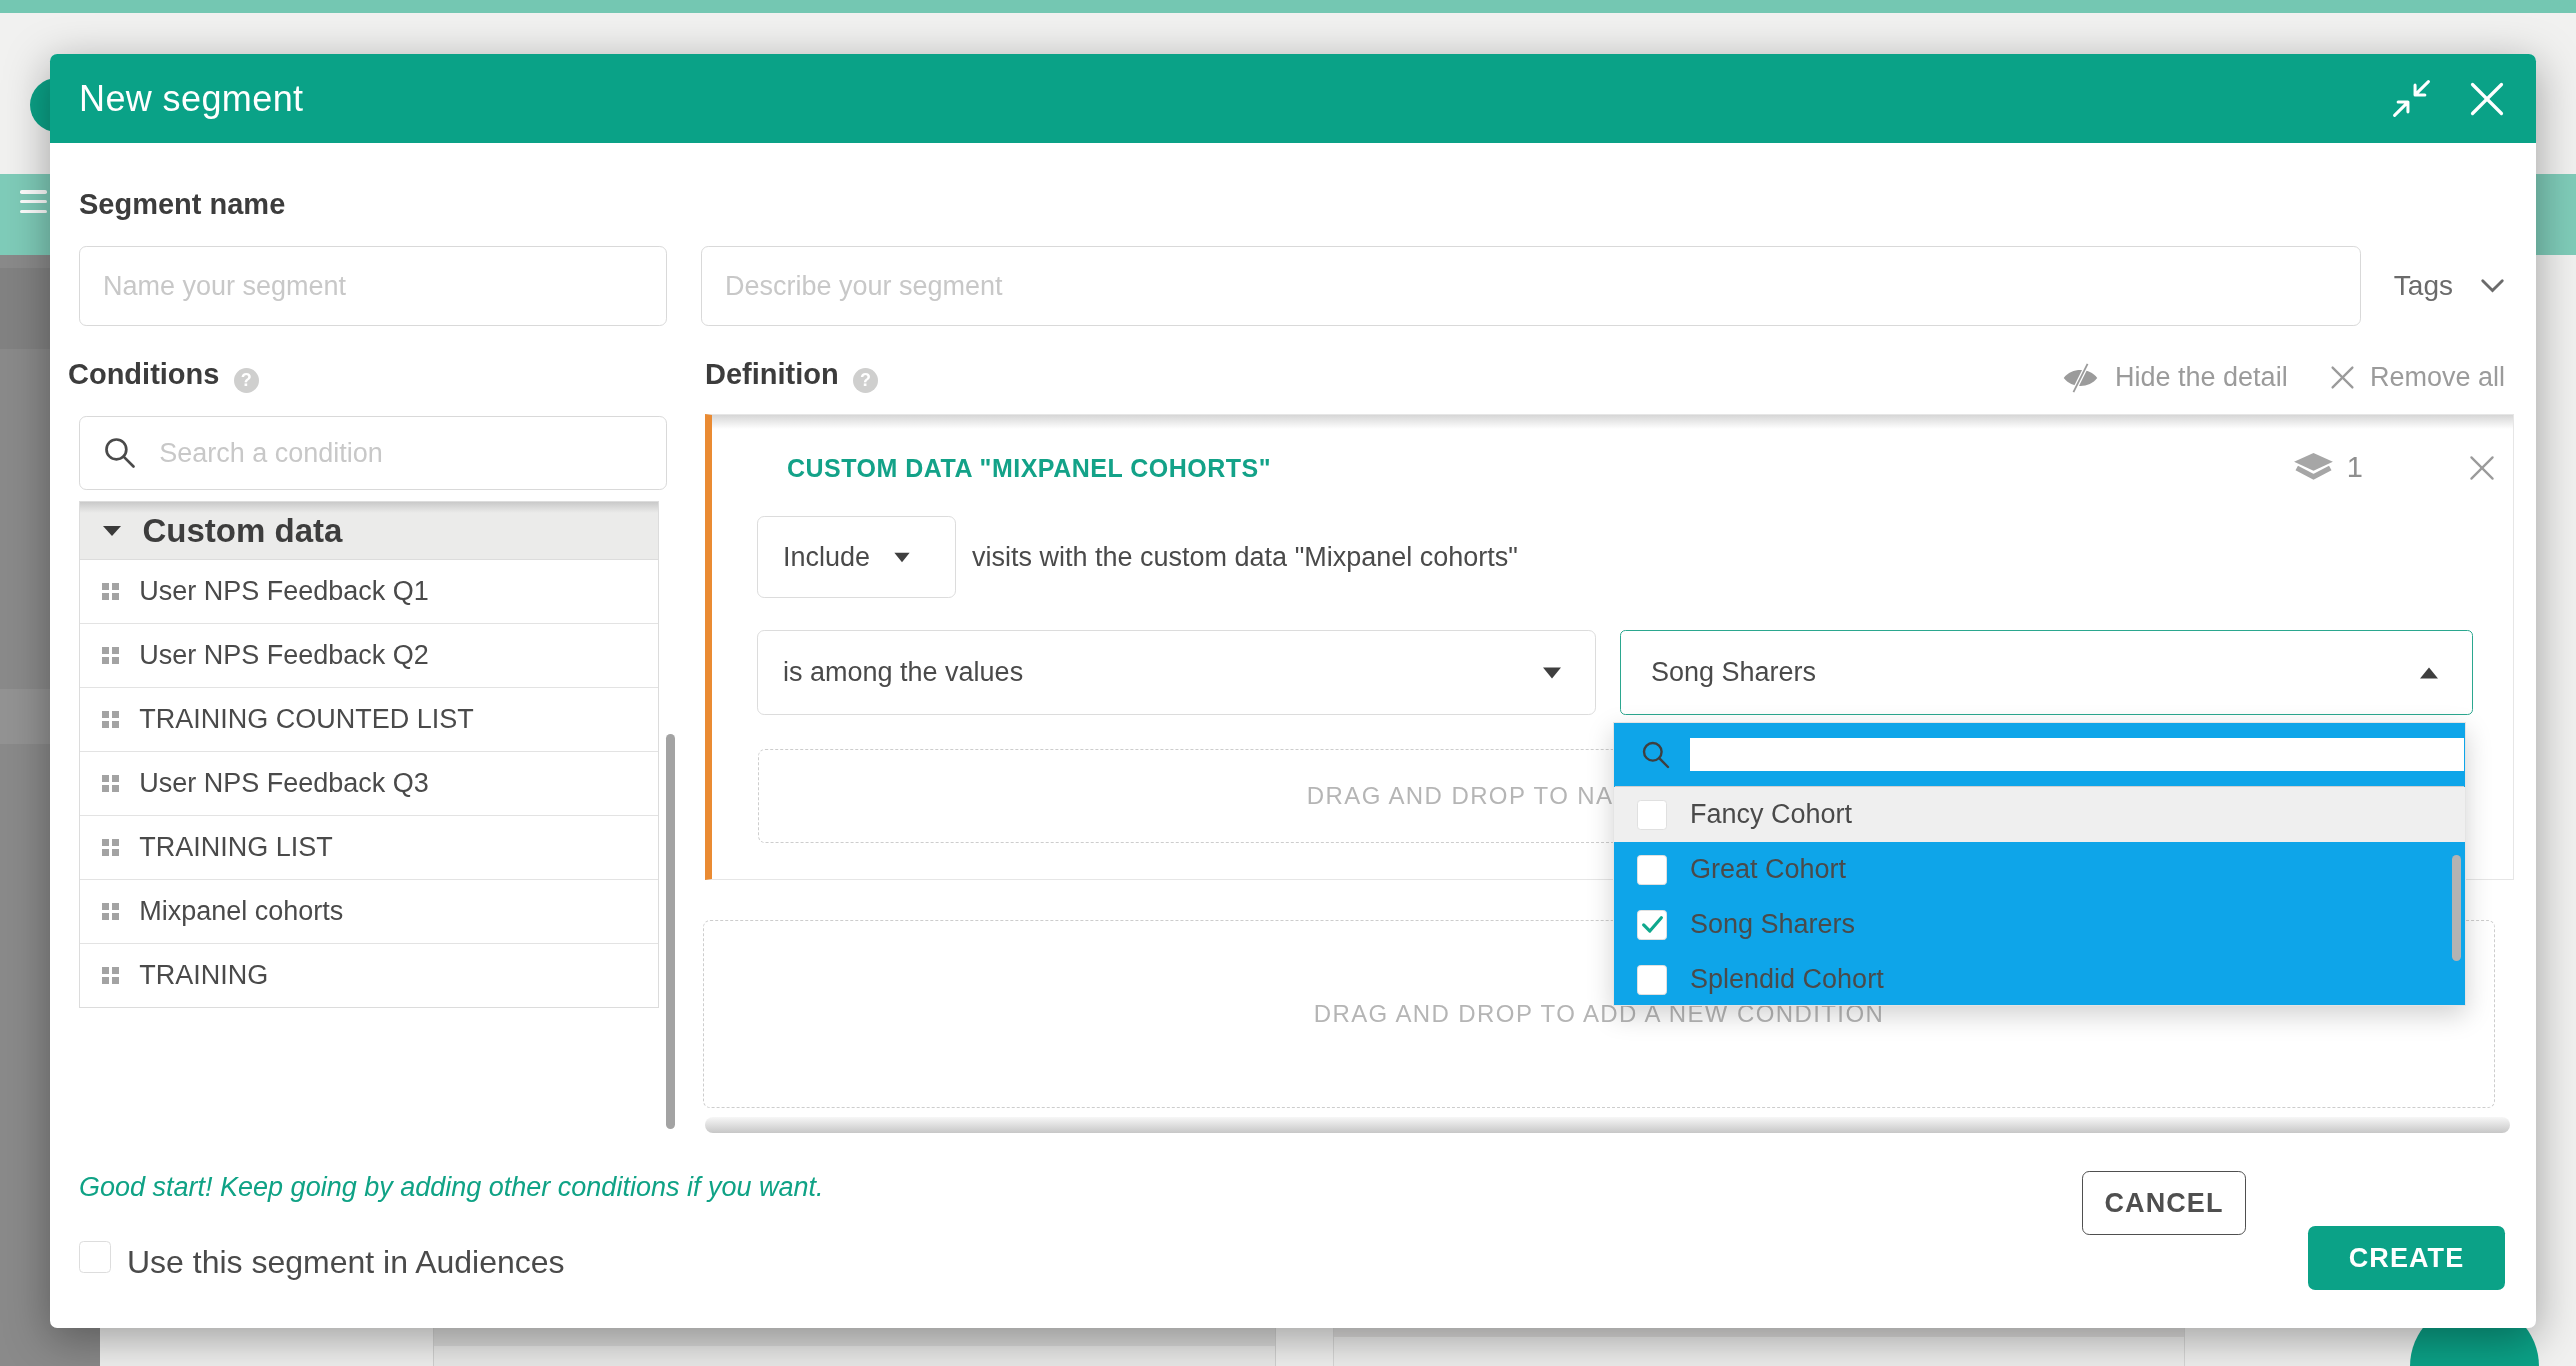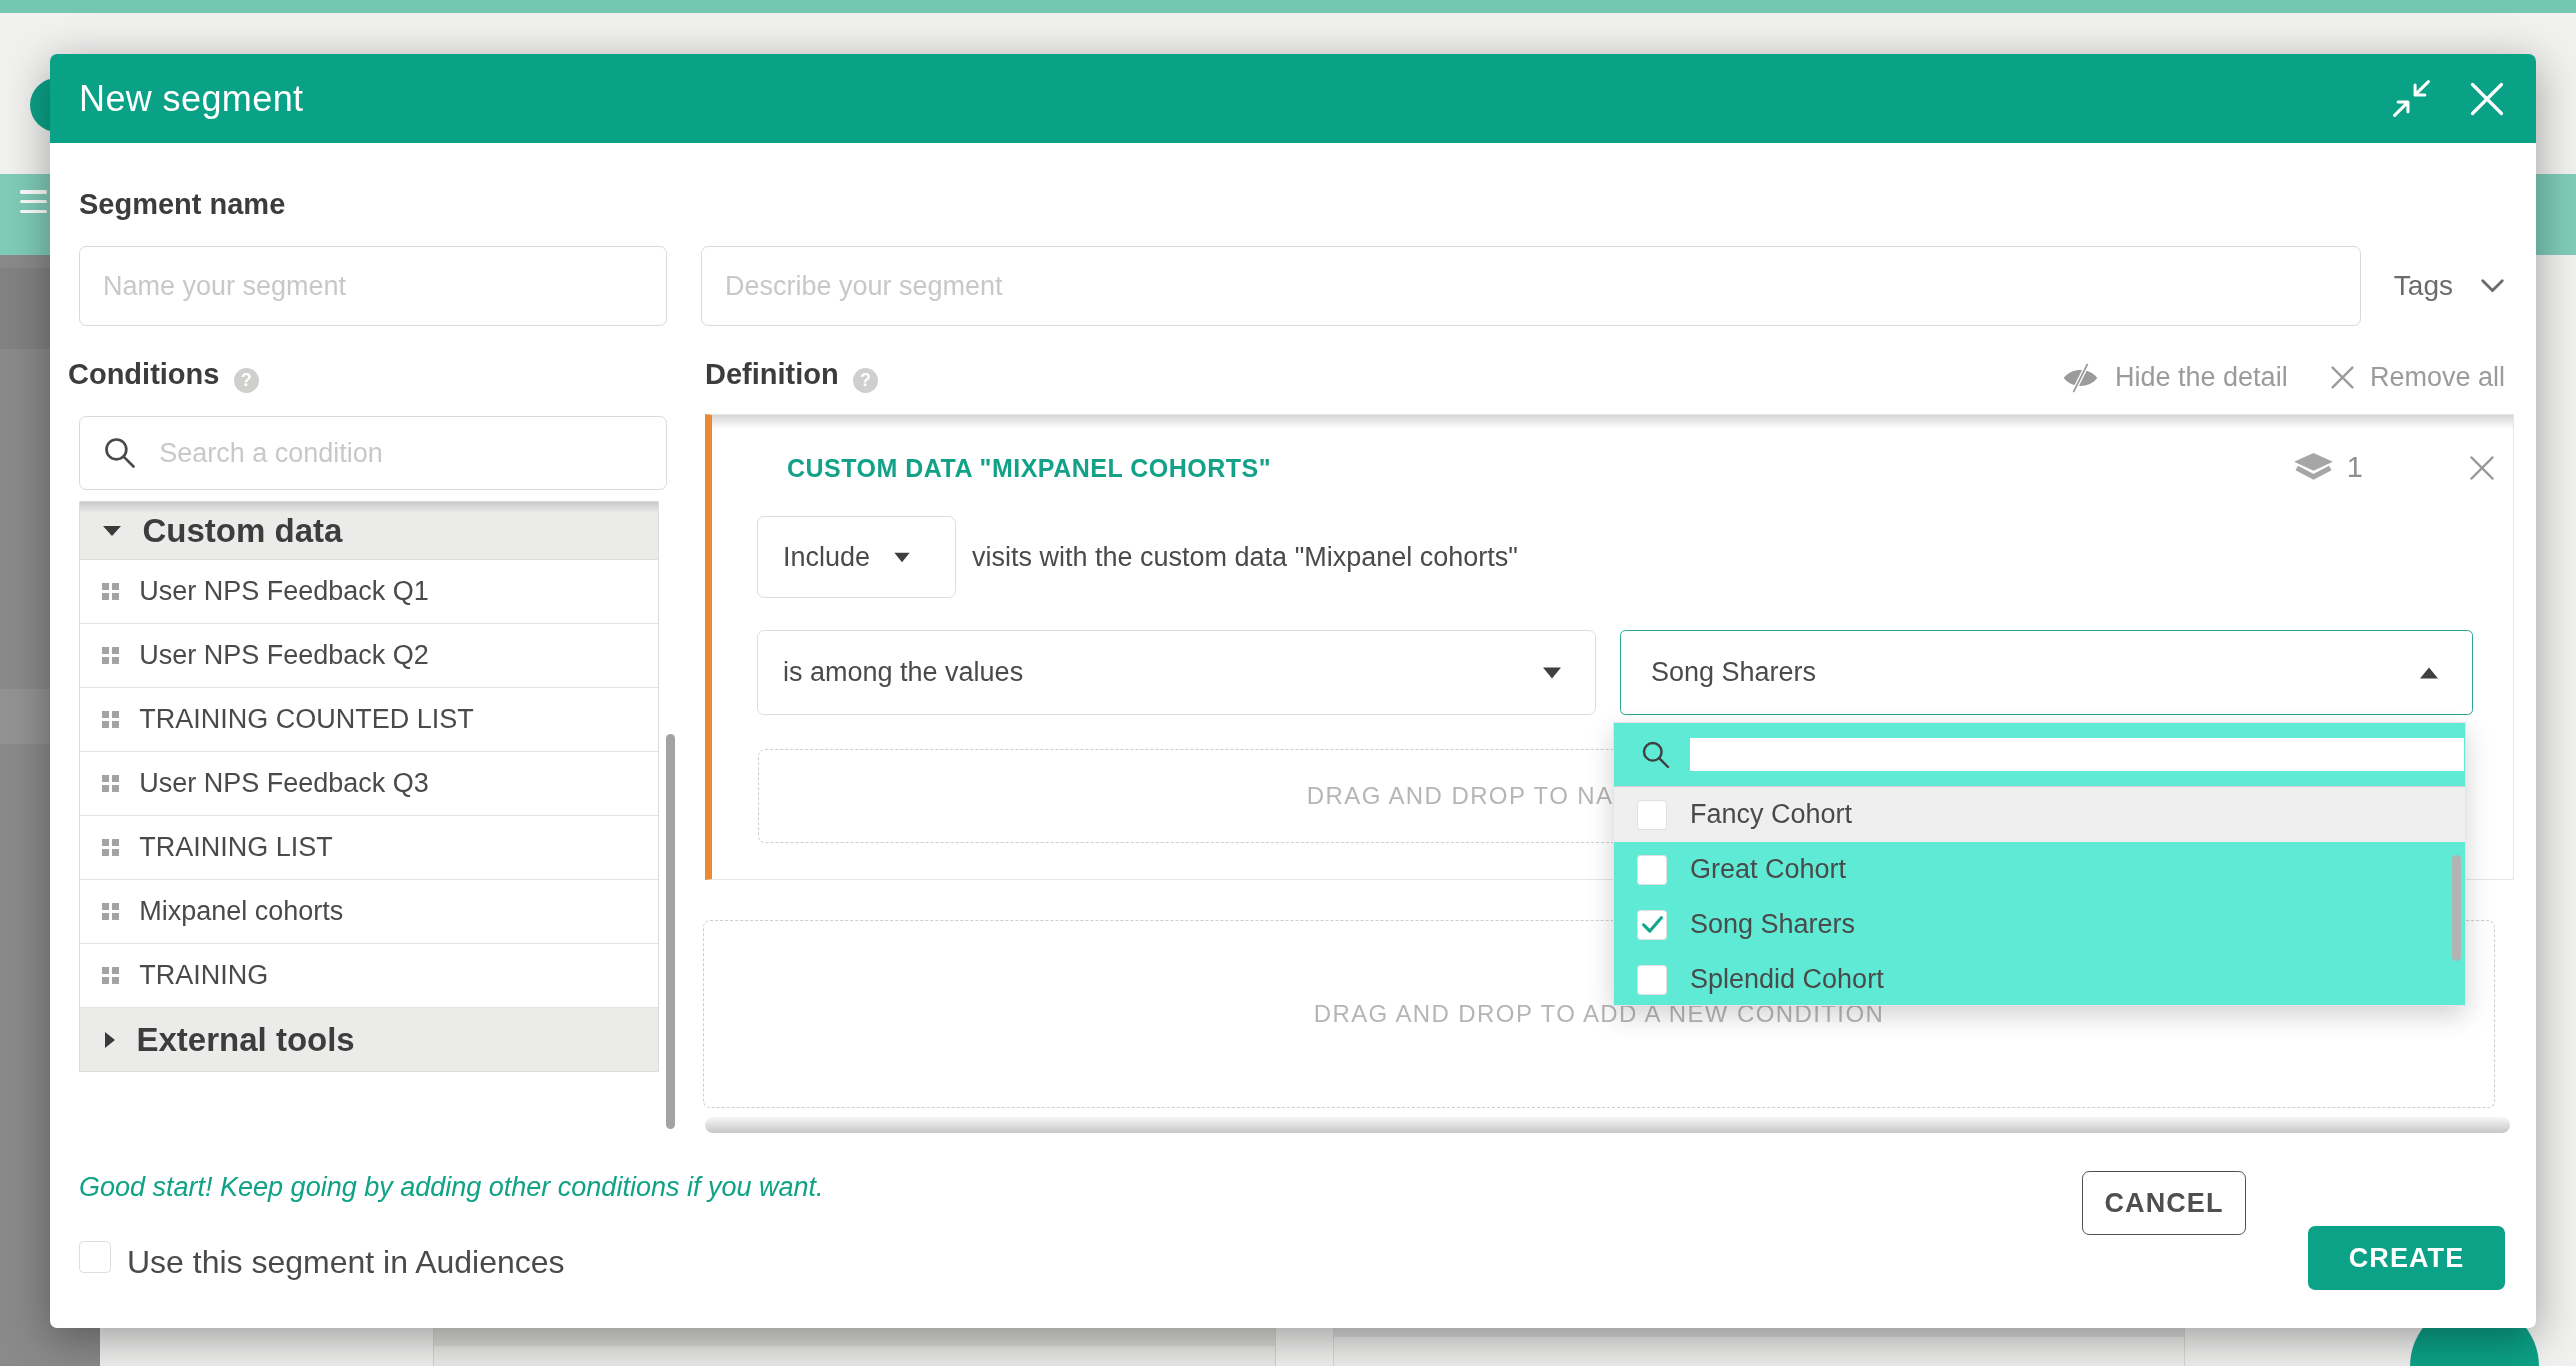--- a/index.html
+++ b/index.html
@@ -106,21 +106,21 @@
     position:absolute;border:1.8px dashed #cdcdcd;border-radius:7.2px;box-sizing:border-box;
     display:flex;align-items:center;justify-content:center;
   }
   .dash-hint{color:#b5b5b5;font-size:24px;letter-spacing:1.4px;white-space:nowrap;}
 
   .hscroll-shadow{position:absolute;height:16px;border-radius:8px;
     background:linear-gradient(#f7f7f7,#c7c7c7);}
 
   
   .panel{
-    position:absolute;background:#5eead4;border:0.9px solid #e4e4e4;box-sizing:border-box;z-index:50;
+    position:absolute;background:#0ea5e9;border:0.9px solid #e4e4e4;box-sizing:border-box;z-index:50;
     box-shadow:0 9px 25px rgba(0,0,0,.18);
   }
   .panel-search{height:63px;display:flex;align-items:center;padding-left:25px;border-bottom:0.9px solid #cfcfcf;margin:0 0.9px;}
   .panel-search input{border:none;outline:none;flex:1;font-size:27px;font-family:"Liberation Sans",sans-serif;margin-left:18px;color:#444;}
   .opt{height:55px;display:flex;align-items:center;cursor:pointer;}
   .opt.hover{background:#efefef;}
   .optbox{width:30px;height:30px;border:1.8px solid #e0e0e0;border-radius:3.6px;background:#fff;margin-left:23px;
     box-sizing:border-box;display:flex;align-items:center;justify-content:center;}
   .opt-label{font-size:27px;color:#4a4a4a;margin-left:23px;}
   .panel-scroll{position:absolute;right:3.6px;top:132px;width:9px;height:106px;border-radius:4.5px;background:#b3b3b3;}
@@ -260,24 +260,20 @@
       <span class="citem-label">Mixpanel cohorts</span>
     </div>
     <div class="citem">
       <span class="drag">
           <i></i>
           <i></i>
           <i></i>
           <i></i>
         </span>
       <span class="citem-label">TRAINING</span>
-    </div>
-    <div class="cgroup tall" style="border-bottom:none;">
-      <span class="tri-right"></span>
-      <span class="cgroup-label">External tools</span>
     </div>
   </div>
   <div class="abs list-scroll" style="left:616px;top:680px;height:395px;"></div>
 
   <div class="abs" style="left:655px;top:304px;">
     <span class="sec-label">Definition</span><span class="help-dot">?</span>
   </div>
 
   <div class="def-tools" style="right:31px;top:308px;">
     <span class="tool">

